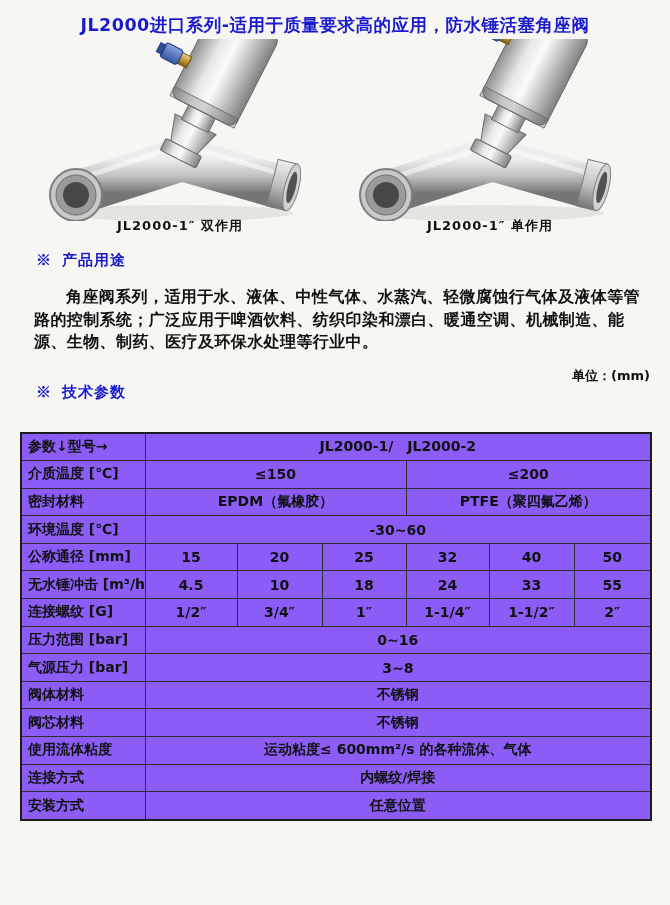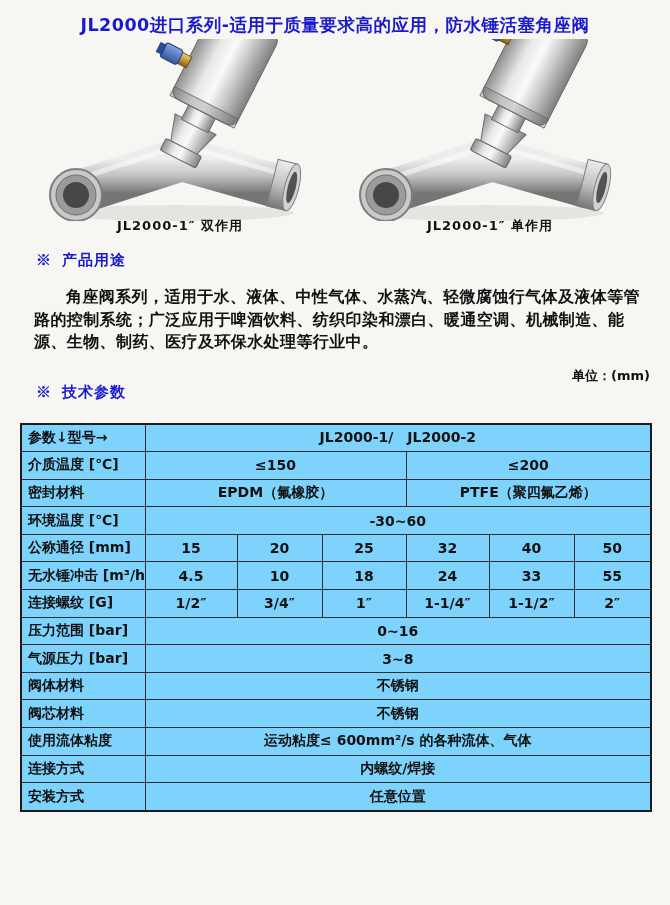--- a/index.html
+++ b/index.html
@@ -12,21 +12,21 @@
   .photos figcaption{font-size:13px;font-weight:700;margin-top:-4px;letter-spacing:1px;}
   section h2{font-size:15px;font-weight:700;color:#1a1acd;margin:16px;letter-spacing:1px;font-family:Liberation Mono, monospace;}
   .usage{margin-top:12px;}
   .usage p{margin:5px 0 0 14px;font-size:16px;font-weight:700;line-height:22.5px;text-indent:2em;letter-spacing:.4px;}
   .features{margin-top:15px;}
   .features ul{margin:6px 0 0 40px;padding:0;list-style:none;}
   .features li{font-size:14.5px;font-weight:700;line-height:24.5px;letter-spacing:.4px;}
   .specs{margin-top:13px;}
   .specs-head{display:flex;justify-content:space-between;align-items:flex-start;}
   .unit-note{font-size:13px;font-weight:700;}
-  table.spec{border-collapse:collapse;table-layout:fixed;width:503px;margin-top:5px;border:2px solid #1c1c1c;background:#7dd3fc;}
+  table.spec{border-collapse:collapse;table-layout:fixed;width:503px;margin-top:14px;border:2px solid #1c1c1c;background:#8b5cf6;}
   table.spec td{border:1px solid #2e2e2e;height:26.6px;padding:0 6px;font-size:14px;font-weight:700;overflow:hidden;white-space:nowrap;}
   td.lab{text-align:left;font-size:13.5px;}
   td.val{text-align:center;}
   td.hdr{font-size:15px;}
 </style>
 </head>
 <body>
 
 <div class="page">
 

